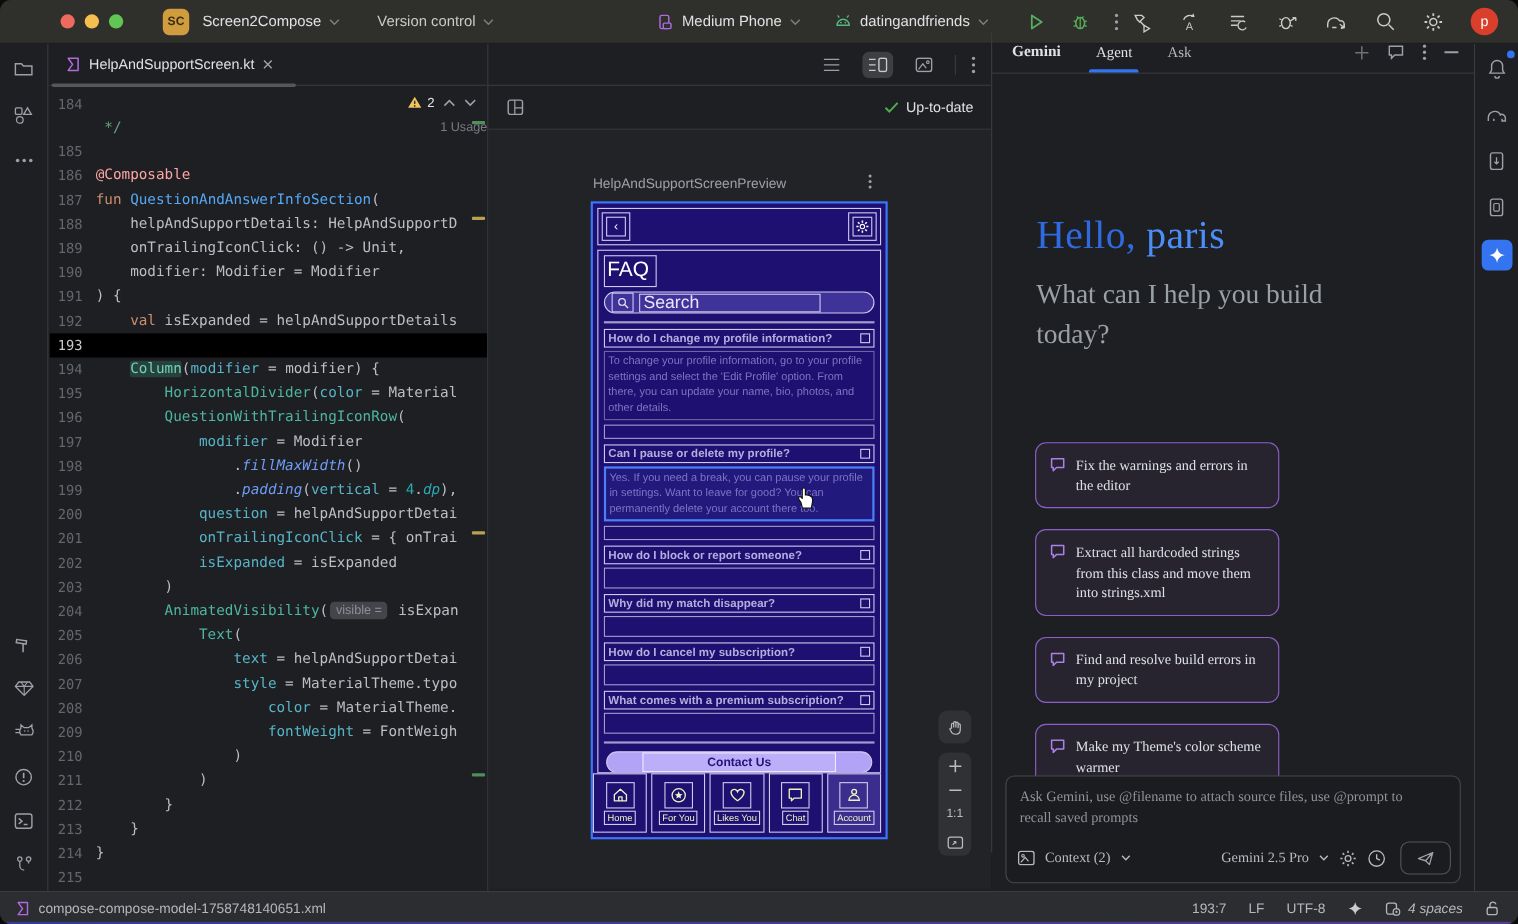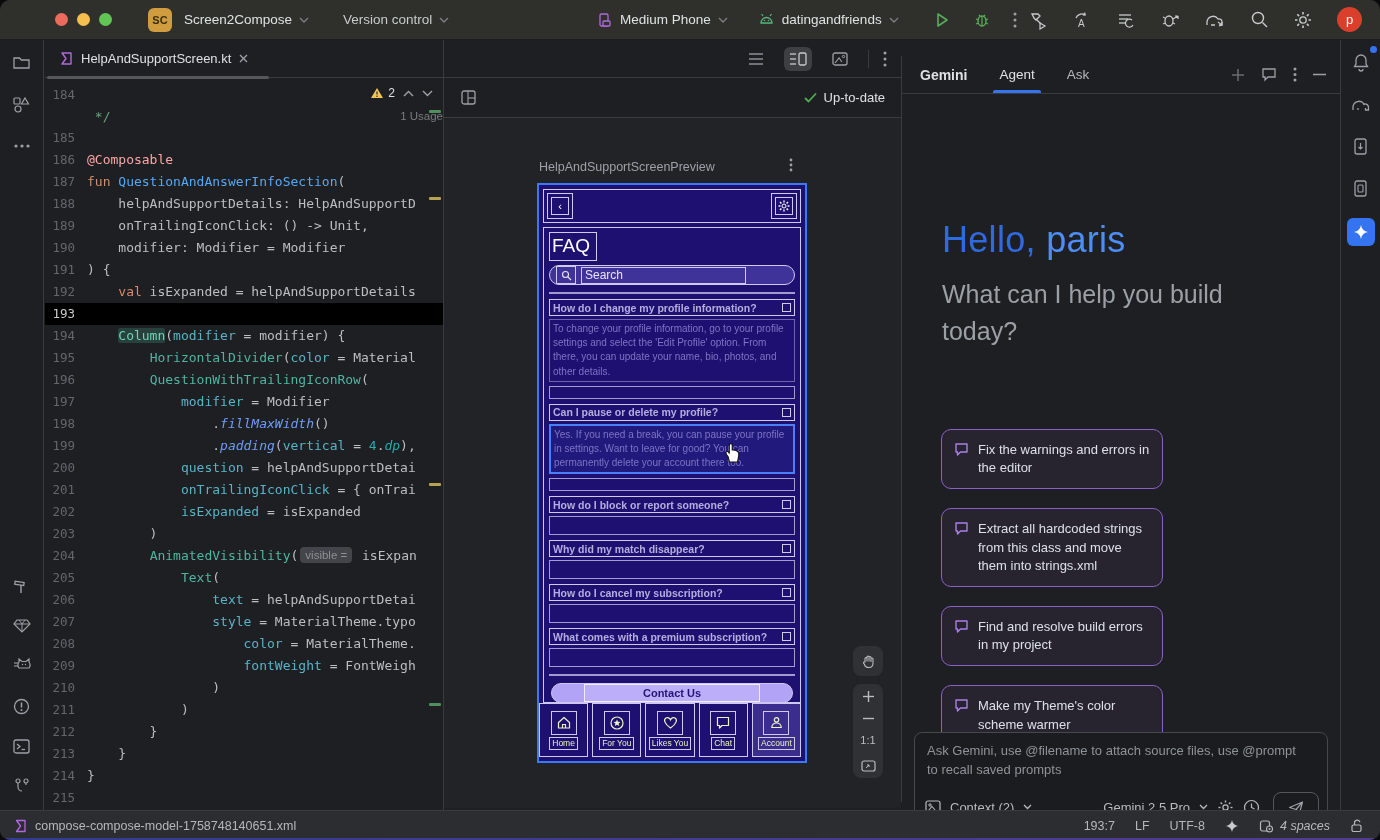--- a/index.html
+++ b/index.html
@@ -82,21 +82,21 @@
   .p-btn .inner{width:18px;height:18px;border:1px solid var(--wire);display:flex;align-items:center;
     justify-content:center;font-size:11px;color:#fff;}
   .p-body{flex:1;margin:0 4px;border:1px solid var(--wire);padding:4px 5px;display:flex;
     flex-direction:column;overflow:hidden;}
   .p-titlerow{height:30px;margin-bottom:4px;}
   .p-title{display:inline-block;border:1px solid var(--wire);padding:1px 6px 2px 2px;color:#fff;
     font-size:19px;line-height:24px;}
   .p-search{height:26px;border-radius:13px;background:#3f3399;border:1px solid var(--wire);
     display:flex;align-items:center;padding:0 6px;gap:5px;margin-bottom:7px;}
   .p-search .sic{width:20px;height:18px;border:1px solid var(--wire);display:flex;align-items:center;justify-content:center;}
-  .p-search .sfield{flex:1;height:17px;border:1px solid var(--wire);font-size:12px;color:#e9e6fb;
+  .p-search .sfield{flex:1;height:17px;border:1px solid var(--wire);font-size:16px;color:#e9e6fb;
     padding-left:3px;line-height:15px;margin-right:42px;}
   .p-spacer{border:1px solid rgba(207,201,240,.75);margin-bottom:5px;}
   .qrow{border:1px solid var(--wire);display:flex;align-items:center;justify-content:space-between;
     padding:0 3px;height:17px;margin-bottom:3px;}
   .qrow .qt{font-size:10.5px;font-weight:bold;color:#b6addf;white-space:nowrap;overflow:hidden;}
   .qrow .qbox{width:9px;height:9px;border:1px solid var(--wire);flex:none;margin-left:3px;}
   .arow{font-size:10px;line-height:1.42;color:#7d74c4;padding:2px 3px;margin-bottom:4px;
     border:1px solid rgba(207,201,240,.45);}
   .arow.sel{border:2px solid #4a80f7;background:rgba(74,110,240,.10);}
   .p-contact{height:30px;border-radius:15px;background:#b2a3f7;border:1px solid var(--wire);
@@ -111,21 +111,21 @@
   .navlb{border:1px solid var(--wire);font-size:8.5px;color:#e9f6c3;padding:0 2px;line-height:11px;
     white-space:nowrap;max-width:100%;overflow:hidden;}
   
   .zoombar{position:absolute;right:18px;top:528px;display:flex;flex-direction:column;gap:8px;align-items:center;}
   .zbtn{width:30px;height:30px;background:#2f3134;border-radius:8px;display:flex;align-items:center;
     justify-content:center;color:#b9bcc0;}
   .zgroup{width:30px;background:#2f3134;border-radius:8px;display:flex;flex-direction:column;
     align-items:center;padding:6px 0;gap:14px;color:#b9bcc0;}
   .zgroup .zi{font-size:11px;}
   
-  .gemini{position:absolute;left:901px;top:56px;width:439px;height:746px;border-left:1px solid var(--border);}
+  .gemini{position:absolute;left:901px;top:29px;width:439px;height:746px;border-left:1px solid var(--border);font-family:Liberation Serif, serif;}
   .g-header{height:38px;border-bottom:1px solid var(--border);display:flex;align-items:center;position:relative;}
   .g-title{color:var(--text);font-size:14px;font-weight:bold;margin-left:18px;}
   .g-tab{position:relative;height:100%;display:flex;align-items:center;color:#b4b8bd;font-size:13.5px;margin-left:32px;}
   .g-tab.active{color:var(--text);}
   .g-tab.active::after{content:"";position:absolute;left:-6px;right:-6px;bottom:0;height:3px;
     background:var(--blue);border-radius:2px 2px 0 0;}
   .g-hicons{position:absolute;right:14px;display:flex;align-items:center;gap:16px;color:var(--dim);}
   .g-body{position:relative;height:731px;}
   .greet{position:absolute;left:40px;top:125px;font-size:36px;letter-spacing:.3px;}
   .greet .g1{color:#2f6ae0}.greet .g2{color:#4d8df7}

